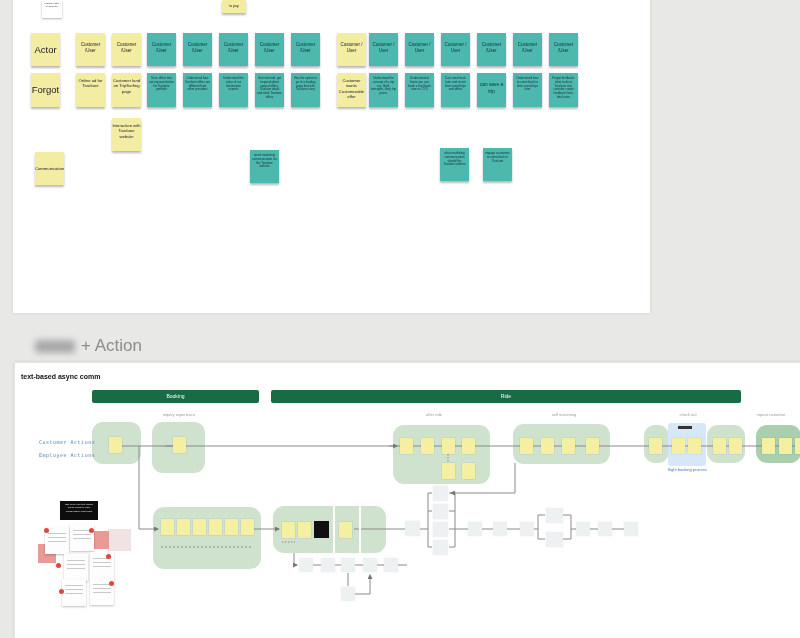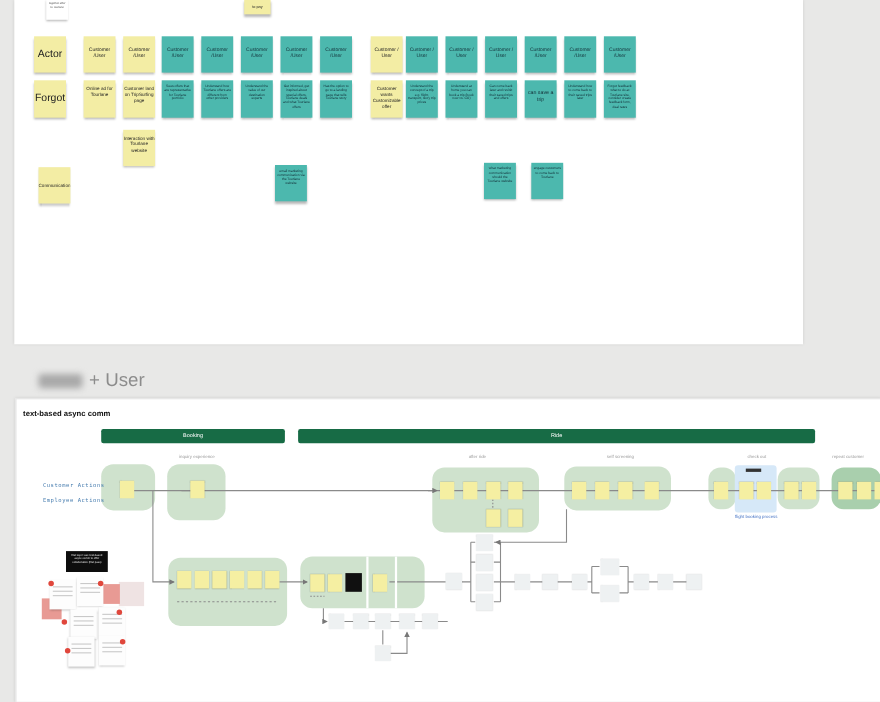--- a/index.html
+++ b/index.html
@@ -1,18 +1,18 @@
 <!DOCTYPE html>
 <html><head>
 <meta charset="utf-8">
 <style>
   html,body{margin:0;padding:0;}
   body{width:800px;height:638px;background:#e8e8e7;font-family:"Liberation Sans",sans-serif;position:relative;overflow:hidden;}
   .board{position:absolute;background:#ffffff;box-shadow:0 0 3px rgba(0,0,0,0.10);}
-  #board1{left:13px;top:0;width:717px;height:313px;}
+  #board1{left:13px;top:0;width:637px;height:313px;}
   #board2{left:14px;top:362px;width:786px;height:276px;border:1px solid #e3e3e3;}
   
   .note{position:absolute;width:29px;height:33px;box-shadow:0 2px 2px rgba(0,0,0,0.28);overflow:hidden;}
   .yellow{background:#f3eda4;color:#222;}
   .teal{background:#4cb8ae;color:#14323a;}
   .r1{top:33px;} .r2{top:73px;height:34px;}
   .nt{display:block;width:100%;height:100%;text-align:center;box-sizing:border-box;}
   .s45{font-size:4.5px;line-height:1.25;padding-top:9px;}
   .s42{font-size:4.2px;line-height:1.25;padding-top:5px;}
   .s30{font-size:3px;line-height:1.25;padding:4px 2px 0 2px;}
@@ -164,21 +164,21 @@
   <div class="note teal" style="left:427px;top:148px">
       <span class="nt s30">what marketing communication should the Tourlane website</span>
     </div>
   <div class="note teal" style="left:470px;top:148px">
       <span class="nt s30">engage customers to come back to Tourlane</span>
     </div>
 </div>
 
 <div id="divider">
   <span id="redacted"></span>
-  <span>+ User</span>
+  <span>+ Action</span>
 </div>
 
 <div class="board" id="board2">
   <div id="b2title">text-based async comm</div>
 
   <div class="bar" style="left:77px;width:167px"><span>Booking</span></div>
   <div class="bar" style="left:256px;width:470px"><span>Ride</span></div>
 
   <div class="lane" style="top:76px">Customer Actions</div>
   <div class="lane" style="top:89px">Employee Actions</div>

